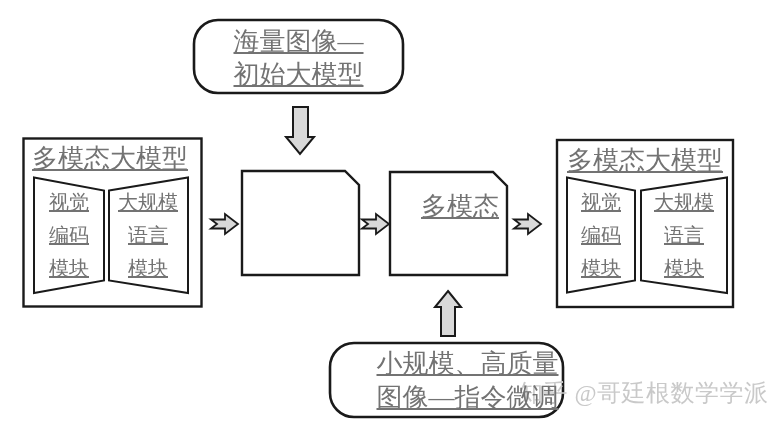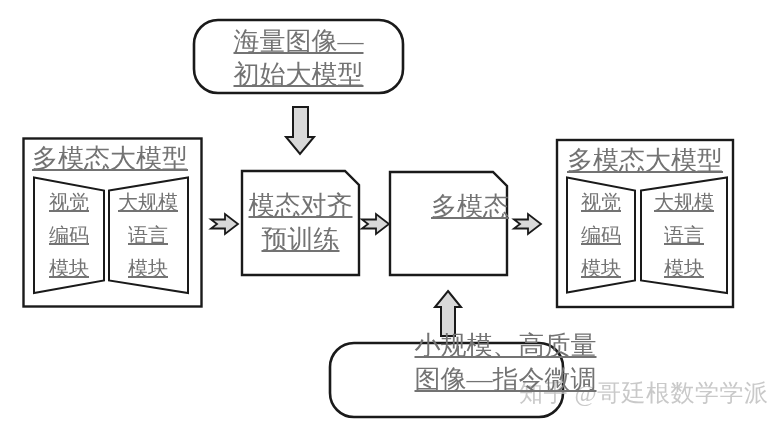--- a/index.html
+++ b/index.html
@@ -69,39 +69,35 @@
     <span>视觉</span>
     <span>编码</span>
     <span>模块</span>
   </div>
   <div class="txt c mod" style="left:107px;top:186px;width:82px;">
     <span>大规模</span>
     <span>语言</span>
     <span>模块</span>
   </div>
 
-  <div class="txt c step" style="left:242px;top:189px;width:117px;">
-    <span>模态对齐</span>
-    <span>预训练</span>
-  </div>
 
-  <div class="txt c step" style="left:406px;top:190px;width:128px;">
+  <div class="txt c step" style="left:396px;top:190px;width:128px;">
     <span>多模态</span>
   </div>
 
   <div class="txt c" style="left:557px;top:144px;width:176px;">多模态大模型</div>
   <div class="txt c mod" style="left:567px;top:186px;width:68px;">
     <span>视觉</span>
     <span>编码</span>
     <span>模块</span>
   </div>
   <div class="txt c mod" style="left:641px;top:186px;width:86px;">
     <span>大规模</span>
     <span>语言</span>
     <span>模块</span>
   </div>
 
-  <div class="txt c step" style="left:330px;top:329px;width:275px;padding-left:38px;">
+  <div class="txt c step" style="left:330px;top:347px;width:275px;">
     <span>小规模、高质量</span>
     <span>图像—指令微调</span>
   </div>
 
 </div>
 
 </body></html>

